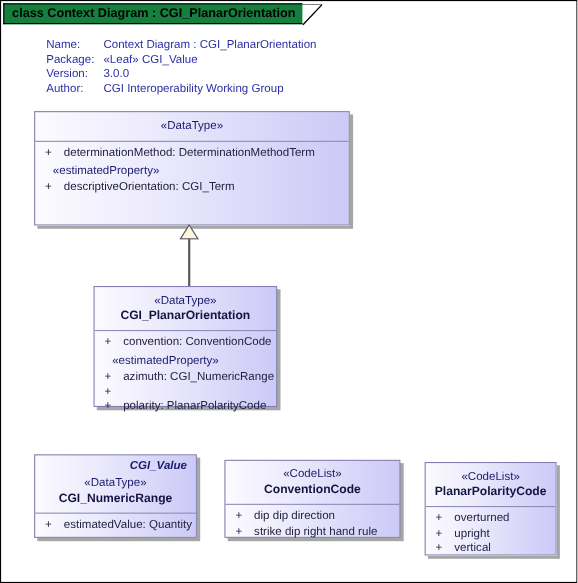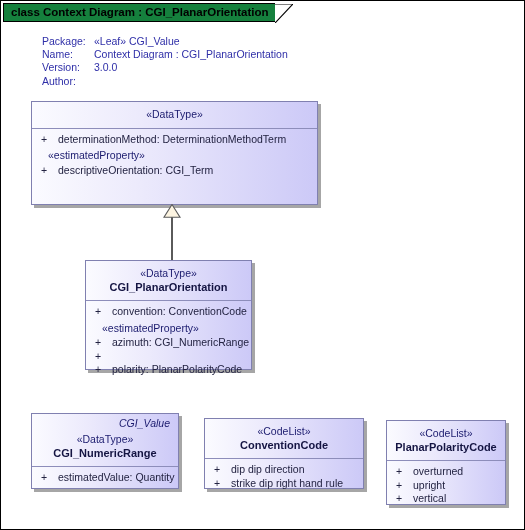--- a/index.html
+++ b/index.html
@@ -89,21 +89,21 @@
     text-align: center;
     line-height: 12.5px;
   }
   .uml .hdr.with-pkg {
     padding-top: 3px;
   }
   .pkg-label {
     text-align: right;
     font-size: 10.5px;
     font-style: italic;
-    font-weight: normal;
+    font-weight: bold;
     color: #1b1b6e;
     line-height: 13px;
     padding-right: 2px;
     margin-bottom: 3px;
   }
   .stereotype {
     font-size: 10.5px;
     color: #1b1b6e;
     display: block;
   }
@@ -168,33 +168,34 @@
       <svg class="tab-notch" width="18" height="19" viewBox="0 0 18 19">
         <path d="M0,0 L18,0 L0,19 Z" fill="#ffffff"></path>
         <path d="M18,0 L0,19" stroke="#000000" stroke-width="1.2" fill="none"></path>
         <path d="M0,0 L18,0" stroke="#000000" stroke-width="1" fill="none"></path>
       </svg>
     </div>
   </div>
 
   <div class="meta">
     <div class="meta-row">
+      <span class="meta-key">Name:</span>
+      <span class="meta-val">Context Diagram : CGI_PlanarOrientation</span>
+    </div>
+    <div class="meta-row">
       <span class="meta-key">Package:</span>
       <span class="meta-val">«Leaf» CGI_Value</span>
-    </div>
-    <div class="meta-row">
-      <span class="meta-key">Name:</span>
-      <span class="meta-val">Context Diagram : CGI_PlanarOrientation</span>
     </div>
     <div class="meta-row">
       <span class="meta-key">Version:</span>
       <span class="meta-val">3.0.0</span>
     </div>
     <div class="meta-row">
       <span class="meta-key">Author:</span>
+      <span class="meta-val">CGI Interoperability Working Group</span>
     </div>
   </div>
 
   <div class="uml" style="left:30px; top:100px; width:287px; height:104px;">
     <div class="hdr">
       <span class="stereotype">«DataType»</span>
     </div>
     <div class="sep"></div>
     <div class="body">
       <div class="attr">

